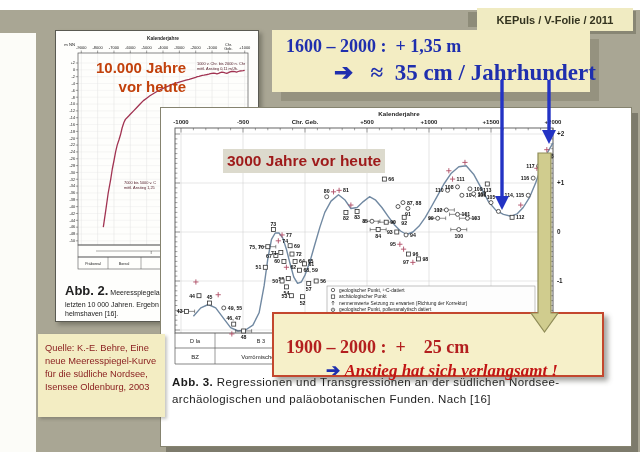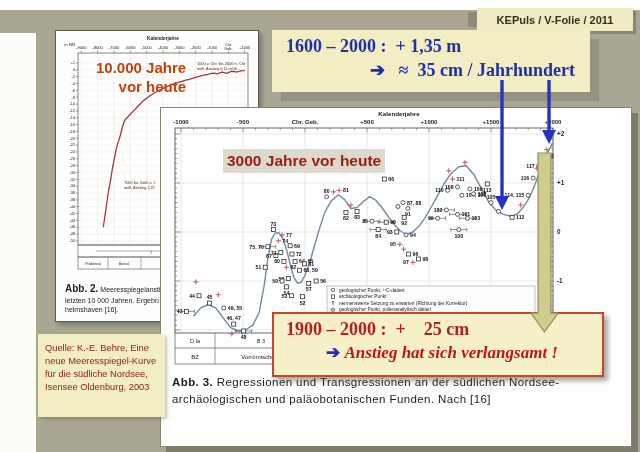--- a/index.html
+++ b/index.html
@@ -12,43 +12,43 @@
          box-shadow:3px 3px 0 rgba(110,108,90,.55);display:flex;align-items:center;justify-content:center;
          font-size:11px;font-weight:bold;color:#33331f;}
   .badge-tab{position:absolute;left:468px;top:12px;width:9px;height:15px;background:#8e8c79;}
 
   
   .fig2{position:absolute;left:55px;top:30px;width:202px;height:290px;background:#fefefc;
         border:1px solid #5a5a52;box-shadow:3px 3px 4px rgba(60,60,50,.4);z-index:5;}
   .fig2-overlay{position:absolute;left:40px;top:28px;font-size:15px;font-weight:bold;color:#c2410c;
         line-height:1.25;z-index:6;text-align:right;}
   .fig2-caption{position:absolute;left:9px;top:251px;font-size:7px;color:#222;line-height:1.35;width:190px;}
-  .fig2-caption b{font-size:10px;}
+  .fig2-caption b{font-size:13px;}
 
   
   .fig3{position:absolute;left:160px;top:107px;width:470px;height:338px;background:#ffffff;
         border:1px solid #85836f;box-shadow:6px 6px 0 rgba(90,88,75,.55);z-index:10;}
   .fig3-overlay{position:absolute;left:62px;top:41px;background:#dcdacd;padding:3px 4px;
         font-size:15.5px;font-weight:bold;color:#9e1a1a;z-index:11;}
   .fig3-caption{position:absolute;left:11px;top:266px;width:452px;font-size:11.5px;color:#1c1c1c;
         line-height:1.5;letter-spacing:.4px;}
   .fig3-caption b{font-weight:bold;}
 
   
   .top-box{position:absolute;left:272px;top:30px;width:318px;height:62px;background:#f3edc3;
         box-shadow:9px 9px 0 rgba(125,122,102,.45);z-index:20;
         font-family:"Liberation Serif",serif;font-weight:bold;color:#1f2fae;}
   .top-box .l1{white-space:pre;font-size:18px;padding:6px 0 0 14px;}
-  .top-box .l2{white-space:pre;font-size:18px;padding:2px 0 0 62px;margin-left:36px;}
+  .top-box .l2{white-space:pre;font-size:23px;padding:2px 0 0 62px;}
   .top-box .arr{color:#1f2fae;}
 
   .bottom-box{position:absolute;left:272px;top:312px;width:328px;height:61px;background:#f6f0c9;
         border:2px solid #c3472e;box-shadow:4px 4px 5px rgba(60,60,50,.45);z-index:20;
         font-family:"Liberation Serif",serif;font-weight:bold;}
-  .bottom-box .l1{white-space:pre;font-size:18px;color:#b31f1f;padding:5px 0 0 12px;}
+  .bottom-box .l1{white-space:pre;font-size:18px;color:#b31f1f;padding:5px 0 0 12px;margin-top:18px;}
   .bottom-box .l2{white-space:pre;font-size:17px;padding:2px 0 0 52px;color:#c11414;}
   .bottom-box .l2 .txt{font-style:italic;}
   .bottom-box .arr{color:#1f2fae;font-style:normal;}
 
   .source-box{position:absolute;left:38px;top:334px;width:127px;height:83px;background:#f3edc3;
         box-shadow:2px 2px 3px rgba(60,60,50,.3);padding:8px 7px;box-sizing:border-box;
         font-size:9.3px;line-height:1.4;color:#8b2121;z-index:15;}
 
   .arrows-overlay{position:absolute;left:0;top:0;width:640px;height:452px;z-index:26;pointer-events:none;}
 </style>

